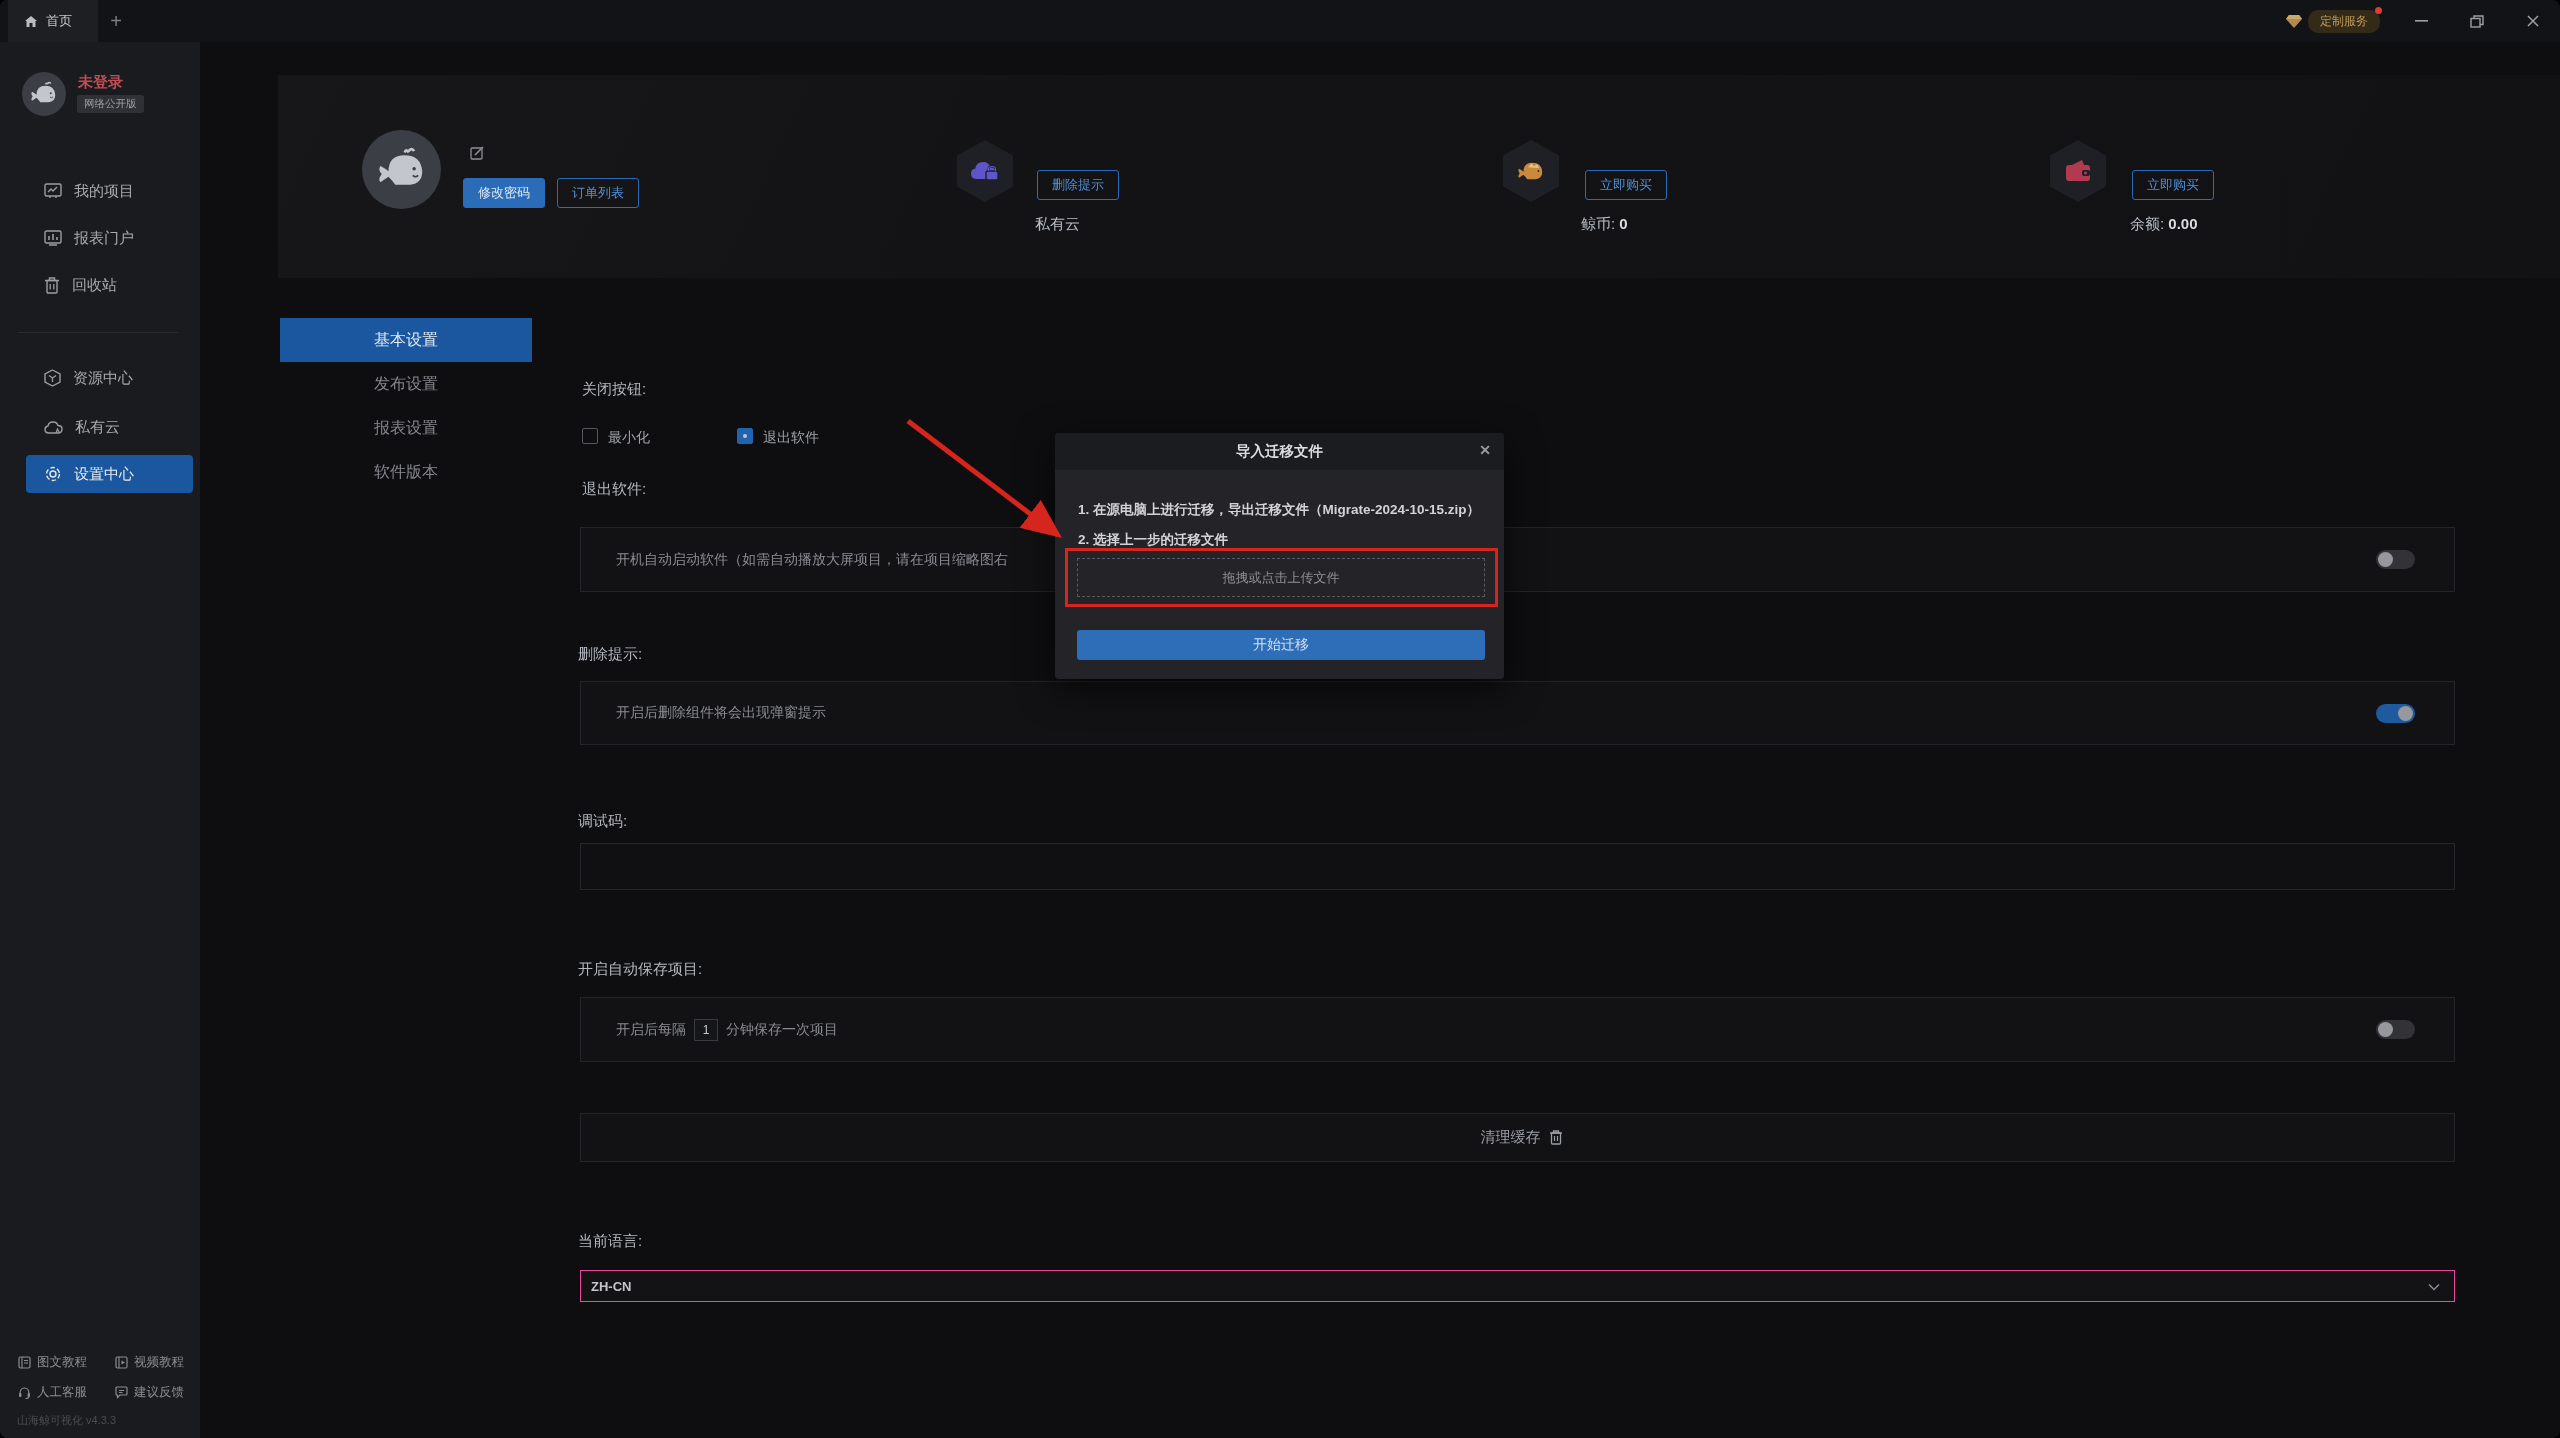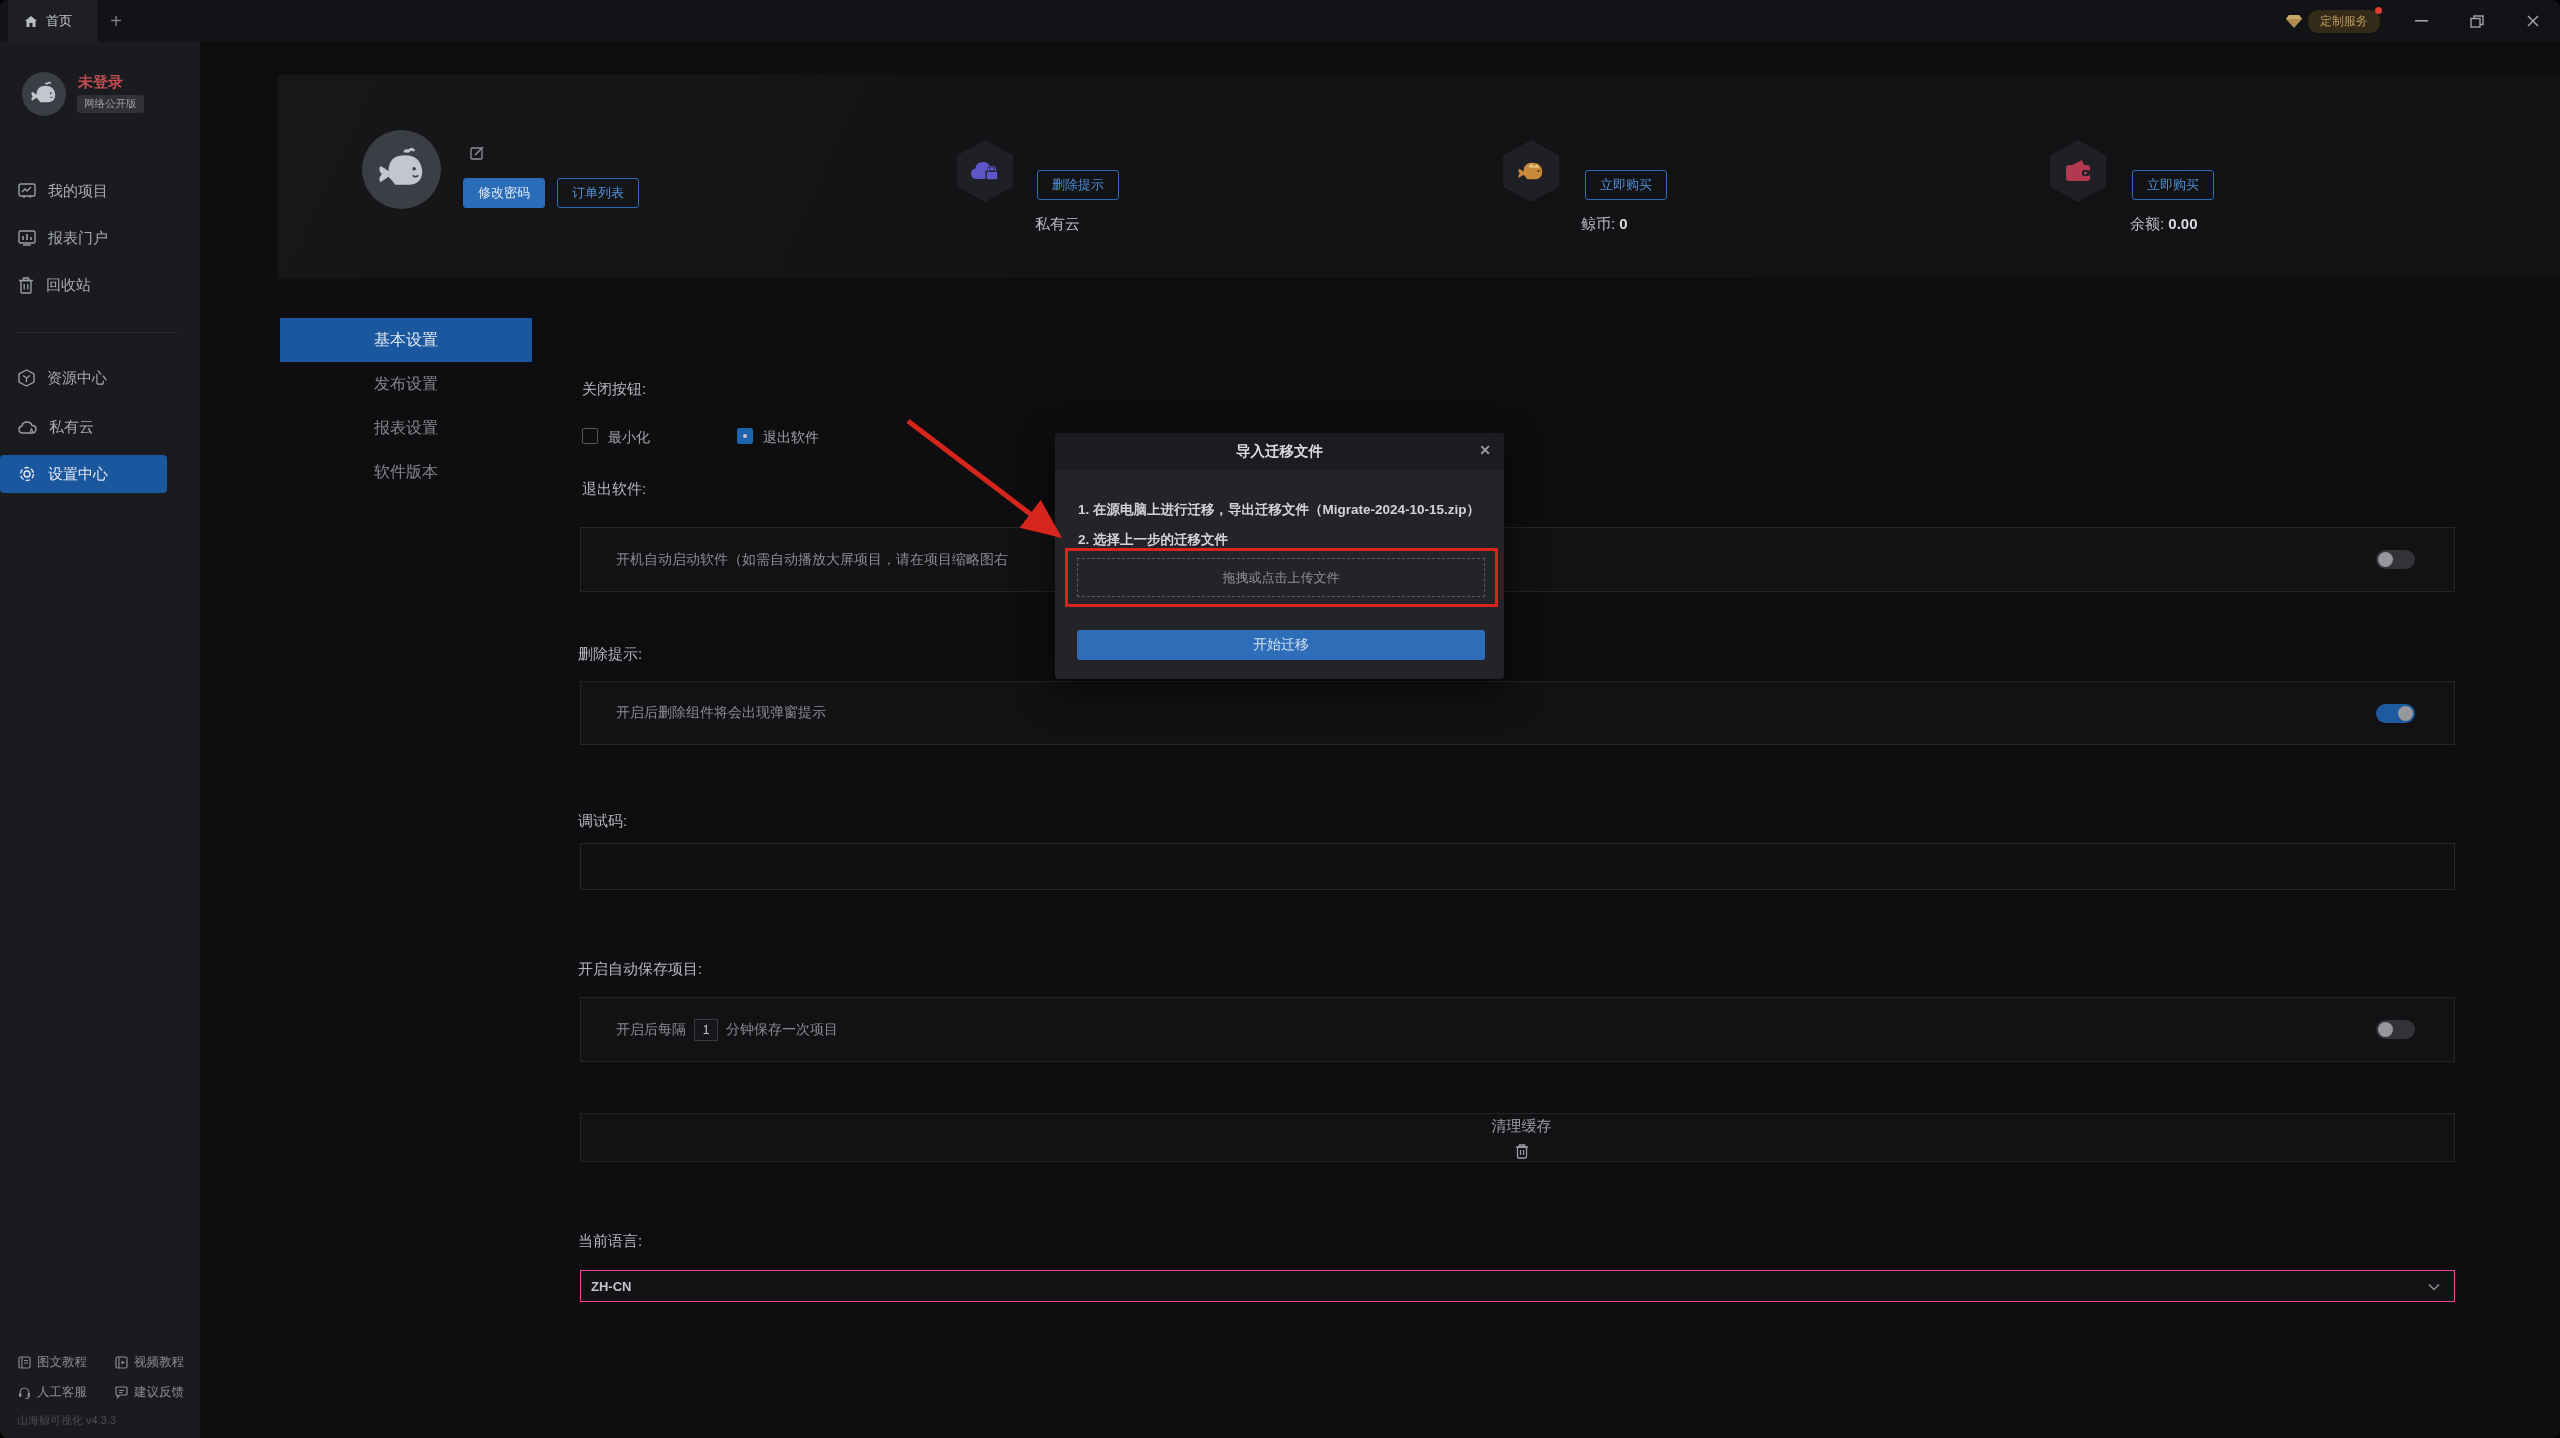--- a/index.html
+++ b/index.html
@@ -16,21 +16,21 @@
   .gem-badge { display:flex; align-items:center; gap:6px; }
   .svc-pill { position:relative; background:#332a18; border-radius:10px; padding:3px 12px; font-size:12px; color:#c09a5a; }
   .svc-dot { position:absolute; right:-2px; top:-3px; width:7px; height:7px; border-radius:50%; background:#e03b30; }
   .winbtn { width:30px; height:42px; display:flex; align-items:center; justify-content:center; }
 
   
   .sidebar { position:absolute; left:0; top:0; width:200px; height:1438px; background:#1a1b1e; z-index:20; padding-top:42px; }
   .avatar-sm { position:absolute; left:22px; top:72px; width:44px; height:44px; border-radius:50%; background:#3b3e44; display:flex; align-items:center; justify-content:center; }
   .login-status { position:absolute; left:78px; top:73px; font-size:15px; font-weight:bold; color:#c24d52; }
   .edition-badge { position:absolute; left:77px; top:95px; background:#303136; border-radius:3px; padding:2px 7px; font-size:10.5px; color:#9a9da3; }
-  .nav-item { position:absolute; left:0; width:167px; height:38px; display:flex; align-items:center; gap:12px; padding-left:18px; border-radius:4px; font-size:15px; color:#a7aab0; }
+  .nav-item { position:absolute; left:26px; width:167px; height:38px; display:flex; align-items:center; gap:12px; padding-left:18px; border-radius:4px; font-size:15px; color:#a7aab0; }
   .nav-item.active { background:#1a579e; color:#e3eaf2; }
   .side-divider { position:absolute; left:18px; width:160px; height:1px; background:#2b2c30; }
   .foot-link { position:absolute; display:flex; align-items:center; gap:6px; font-size:12.5px; color:#8b8c92; }
   .app-version { position:absolute; left:17px; top:1413px; font-size:11px; color:#4c4d52; }
 
   
   .banner { position:absolute; left:278px; top:75px; width:2282px; height:203px; background:linear-gradient(115deg,#17171a 0%,#131316 35%,#121215 100%); z-index:5; }
   .avatar-lg { position:absolute; left:84px; top:55px; width:79px; height:79px; border-radius:50%; background:#3b3e44; display:flex; align-items:center; justify-content:center; }
   .edit-ic { position:absolute; left:192px; top:70px; }
   .btn-fill { background:#2b6cb8; color:#dfe9f5; border:1px solid #2b6cb8; border-radius:3px; font-size:13px; padding:5px 14px; display:inline-block; }
@@ -52,21 +52,21 @@
   .toggle { position:absolute; right:39px; width:39px; height:19px; border-radius:10px; background:#323237; }
   .toggle .knob { position:absolute; left:2px; top:2px; width:15px; height:15px; border-radius:50%; background:#97989d; }
   .toggle.on { background:#1e5a9e; }
   .toggle.on .knob { left:auto; right:2px; }
   .cb { position:absolute; width:16px; height:16px; border:1px solid#55565c; border-radius:2px; }
   .cb.checked { background:#1e64ae; border-color:#1e64ae; }
   .cb.checked::after { content:''; position:absolute; left:5px; top:5px; width:4px; height:4px; border-radius:50%; background:#c3c7cc; }
   .cb-label { position:absolute; font-size:14px; color:#9fa2a8; }
   .dbg-input { position:absolute; left:580px; top:843px; width:1875px; height:47px; background:#101013; border:1px solid #26272b; color:#c6c8cc; font-size:14px; padding:0 14px; font-family:"Liberation Sans",sans-serif; }
   .mini-input { width:24px; height:22px; background:#15161a; border:1px solid #3a3b40; color:#c6c8cc; text-align:center; font-size:12px; margin:0 8px; font-family:"Liberation Sans",sans-serif; }
-  .cache-row { justify-content:center; gap:8px; font-size:15px; color:#9b9ea4;flex-direction:column; }
+  .cache-row { justify-content:center; gap:8px; font-size:15px; color:#9b9ea4; }
   .lang-select { position:absolute; left:580px; top:1270px; width:1875px; height:32px; background:#131316; border:1px solid #ec4899; display:flex; align-items:center; padding-left:10px; font-size:13px; font-weight:bold; color:#c3c5ca; }
   .lang-chev { position:absolute; right:14px; top:12px; }
 
   
   .modal { position:absolute; left:1055px; top:433px; width:449px; height:246px; background:#242428; border-radius:4px; box-shadow:0 10px 36px rgba(0,0,0,.65); z-index:50; }
   .modal-head { position:relative; height:37px; background:#1b1c20; border-radius:4px 4px 0 0; display:flex; align-items:center; justify-content:center; font-size:14.5px; font-weight:bold; color:#dcdde1; }
   .modal-close { position:absolute; right:13px; top:9px; color:#9a9ba0; font-size:14px; }
   .m-step { position:absolute; left:23px; font-size:13.5px; font-weight:bold; color:#d2d3d8; white-space:nowrap; }
   .upload-box { position:absolute; left:22px; top:125px; width:408px; height:39px; border:1px dashed #5a5b61; display:flex; align-items:center; justify-content:center; font-size:13px; color:#8f9096; }
   .m-submit { position:absolute; left:22px; top:197px; width:408px; height:30px; background:#2e6db8; border-radius:3px; display:flex; align-items:center; justify-content:center; font-size:14px; color:#cfe0f2; }

